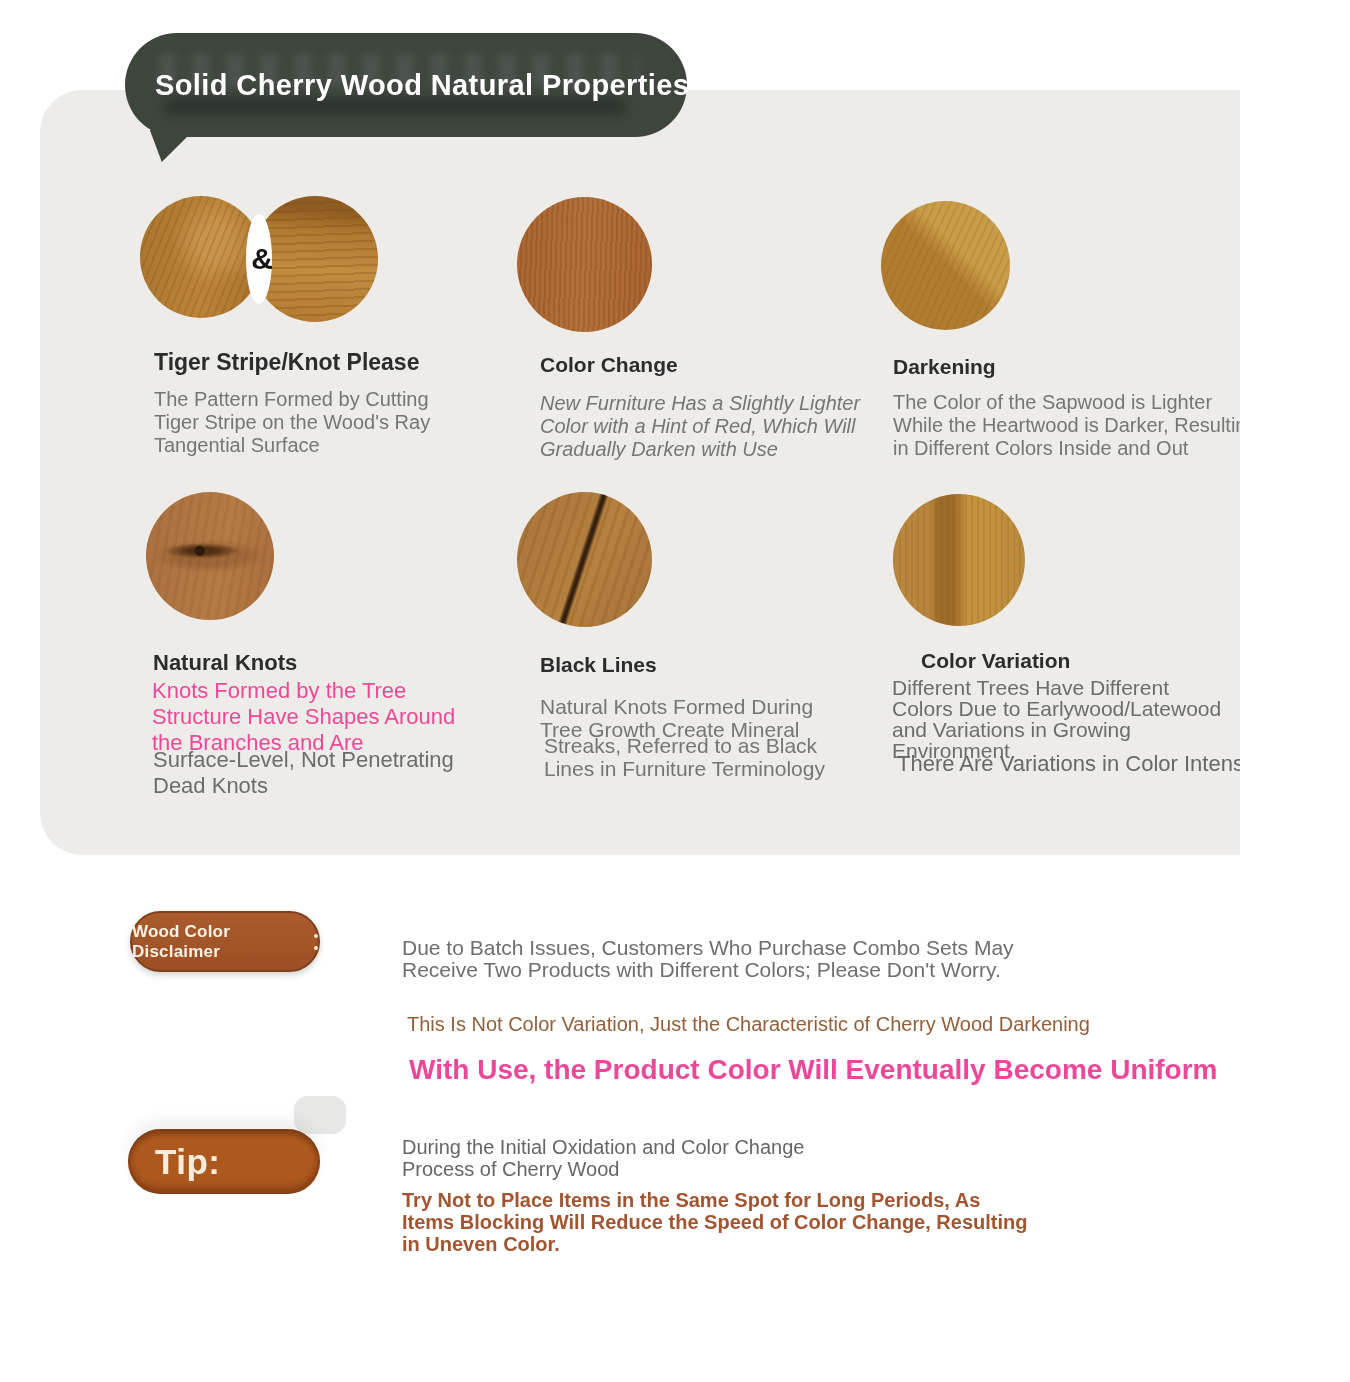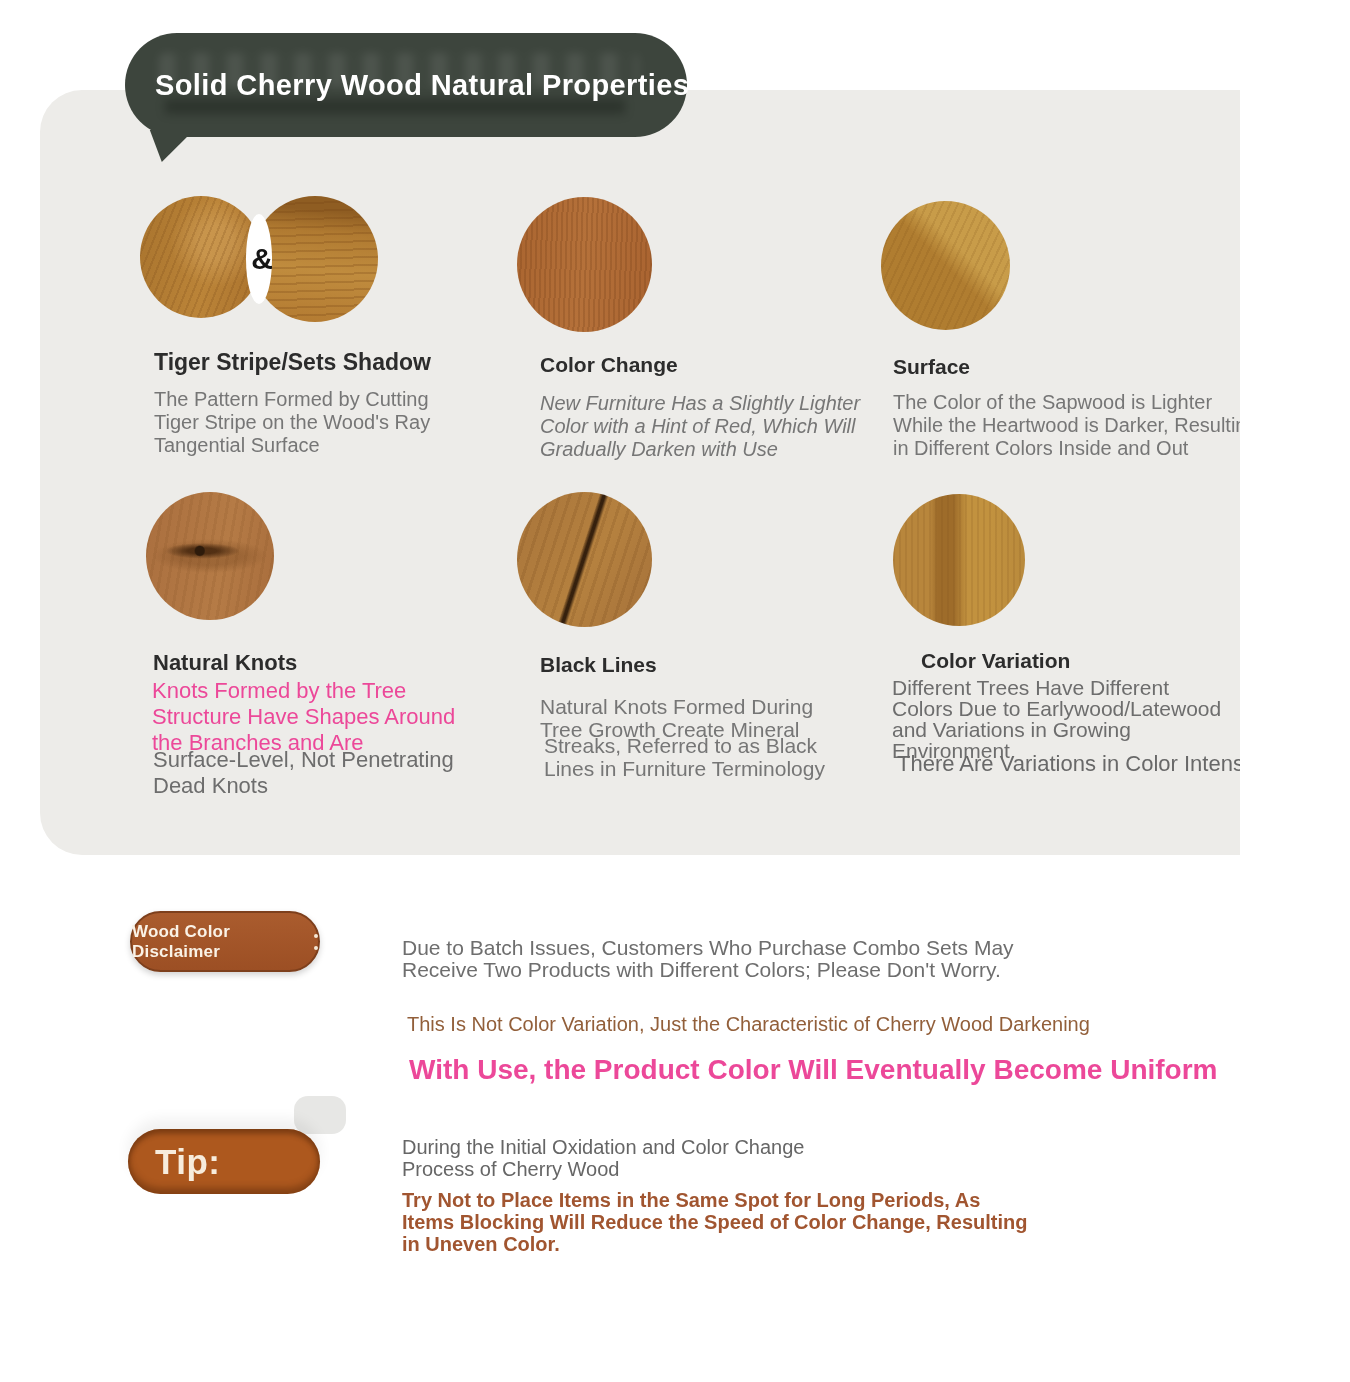--- a/index.html
+++ b/index.html
@@ -129,29 +129,29 @@
   <div class="bubble-tail"></div>
   <h1 class="main-title">Solid Cherry Wood Natural Properties</h1>
 
   <div class="circle c-tiger-l"></div>
   <div class="circle c-tiger-r"></div>
   <div class="lens"></div>
   <div class="amp">&amp;</div>
   <div class="circle c-colorchange"></div>
   <div class="circle c-gradient"></div>
 
-  <div class="prop-title t1">Tiger Stripe/Sets Shadow</div>
+  <div class="prop-title t1">Tiger Stripe/Knot Please</div>
   <div class="prop-desc d1">The Pattern Formed by Cutting
 Tiger Stripe on the Wood's Ray
 Tangential Surface</div>
   <div class="prop-title t2">Color Change</div>
   <div class="prop-desc d2">New Furniture Has a Slightly Lighter
 Color with a Hint of Red, Which Will
 Gradually Darken with Use</div>
-  <div class="prop-title t3">Surface</div>
+  <div class="prop-title t3">Darkening</div>
   <div class="prop-desc d3">The Color of the Sapwood is Lighter
 While the Heartwood is Darker, Resulting
 in Different Colors Inside and Out</div>
 
   <div class="circle c-knots"></div>
   <div class="circle c-blacklines"></div>
   <div class="circle c-colorvar"></div>
 
   <div class="prop-title t4">Natural Knots</div>
   <div class="prop-desc d4a">Knots Formed by the Tree

